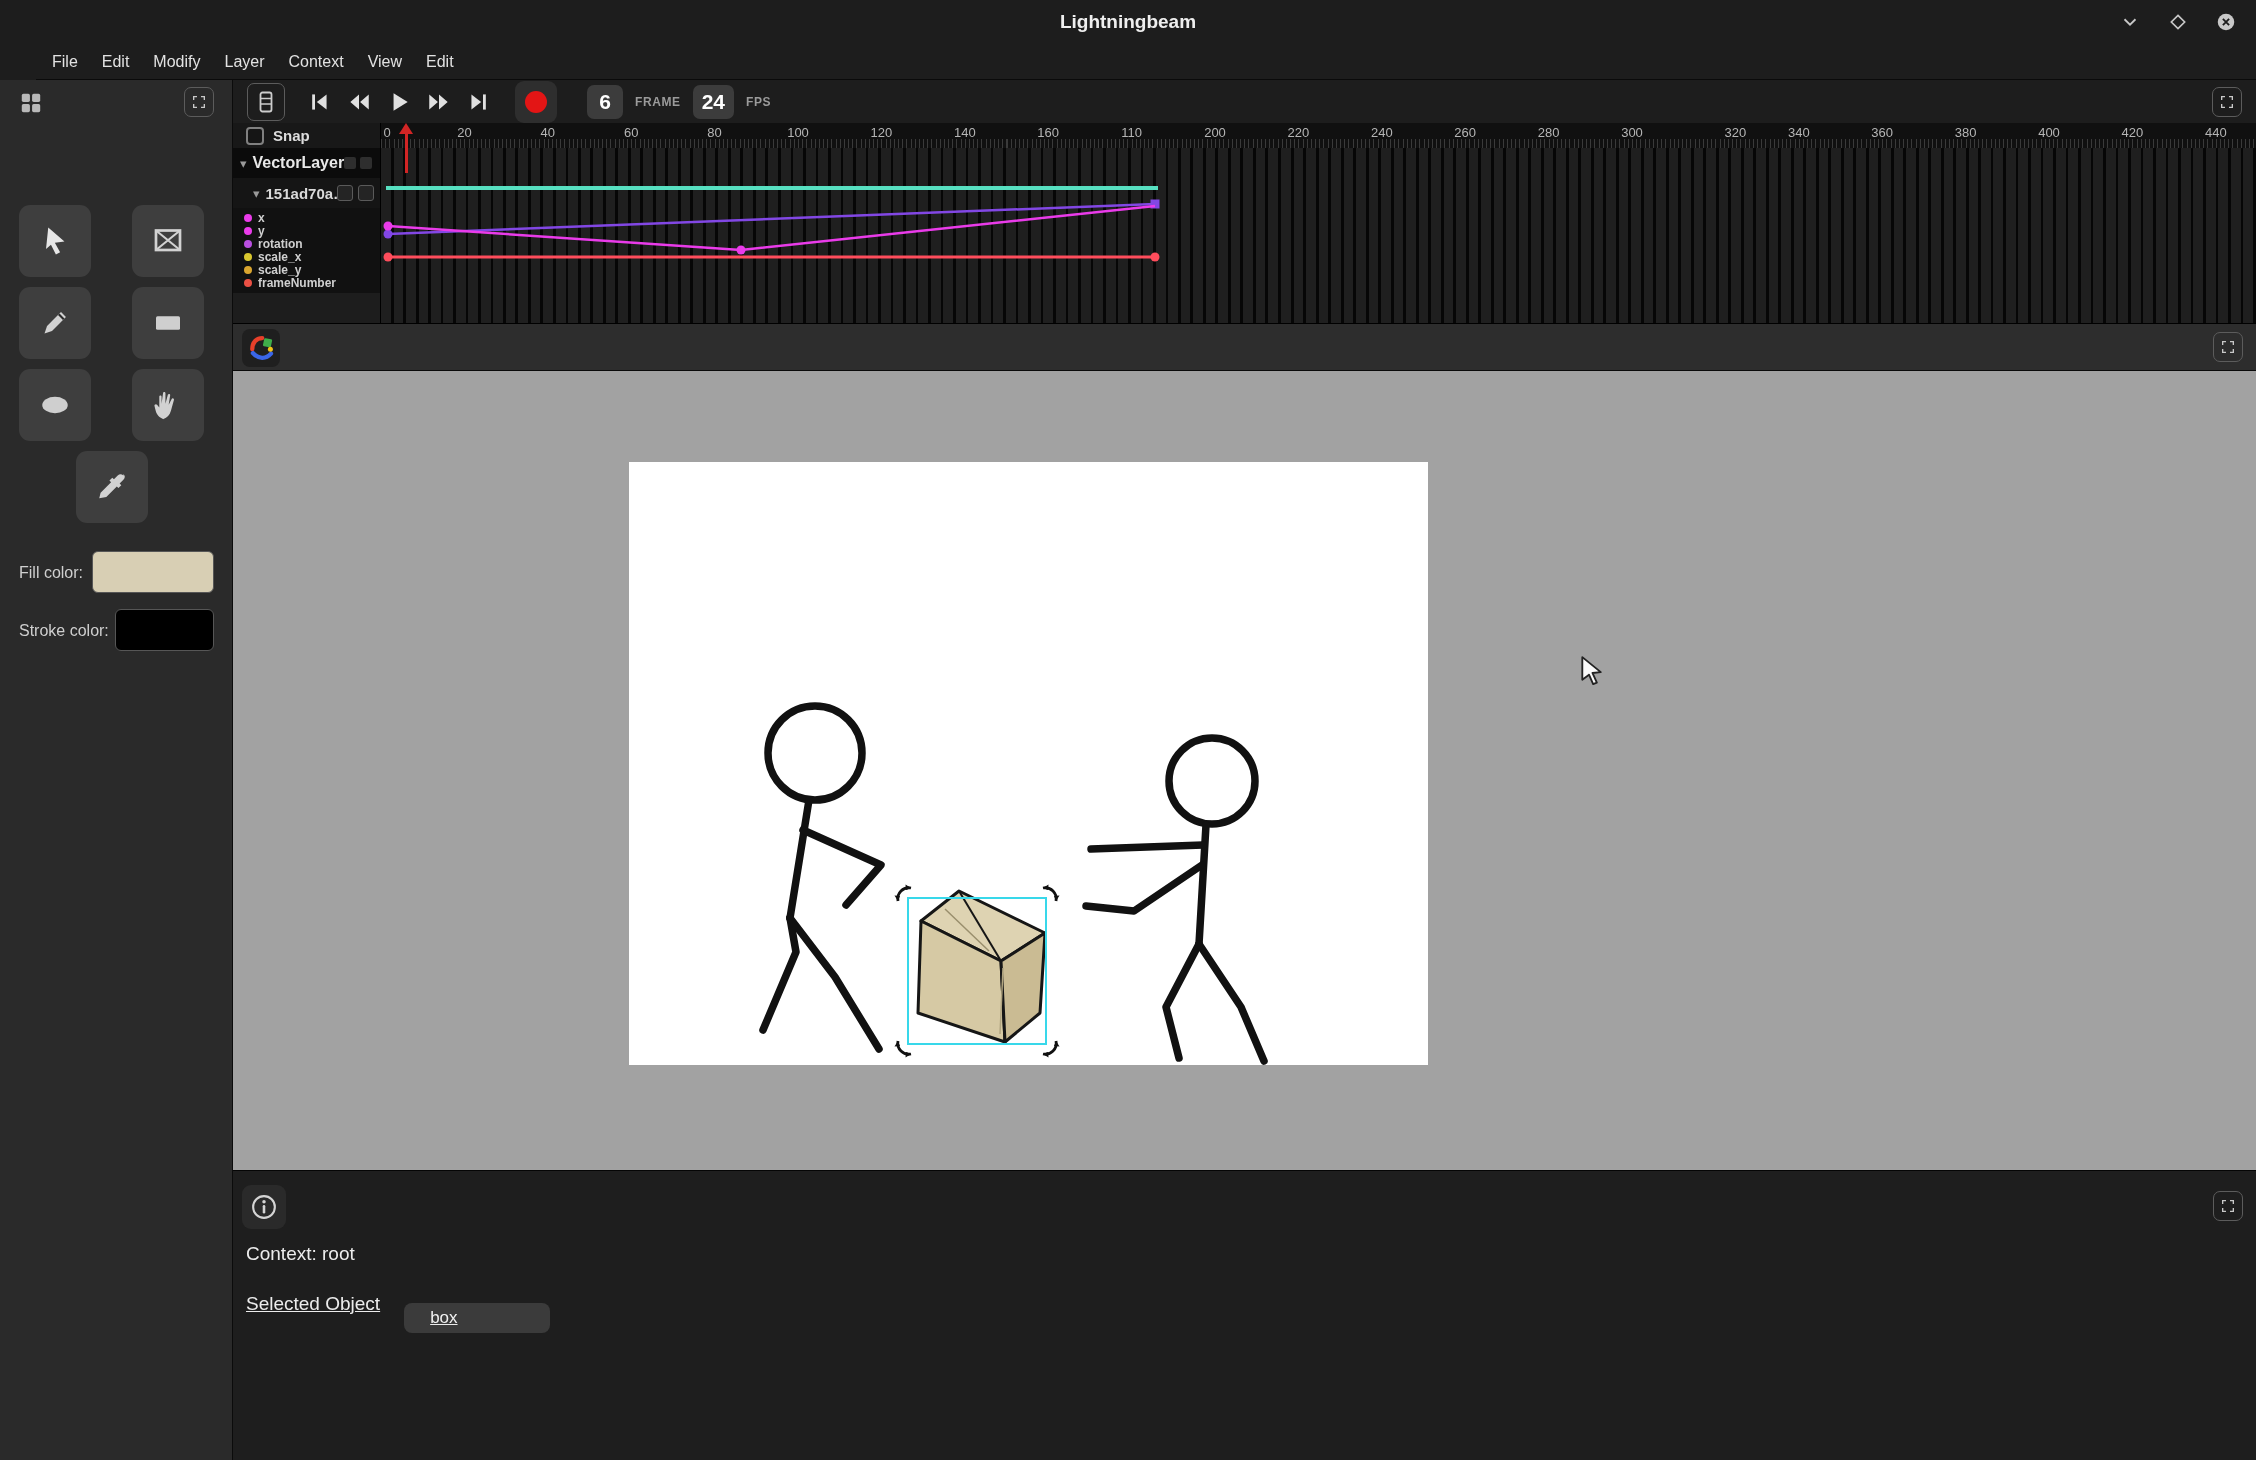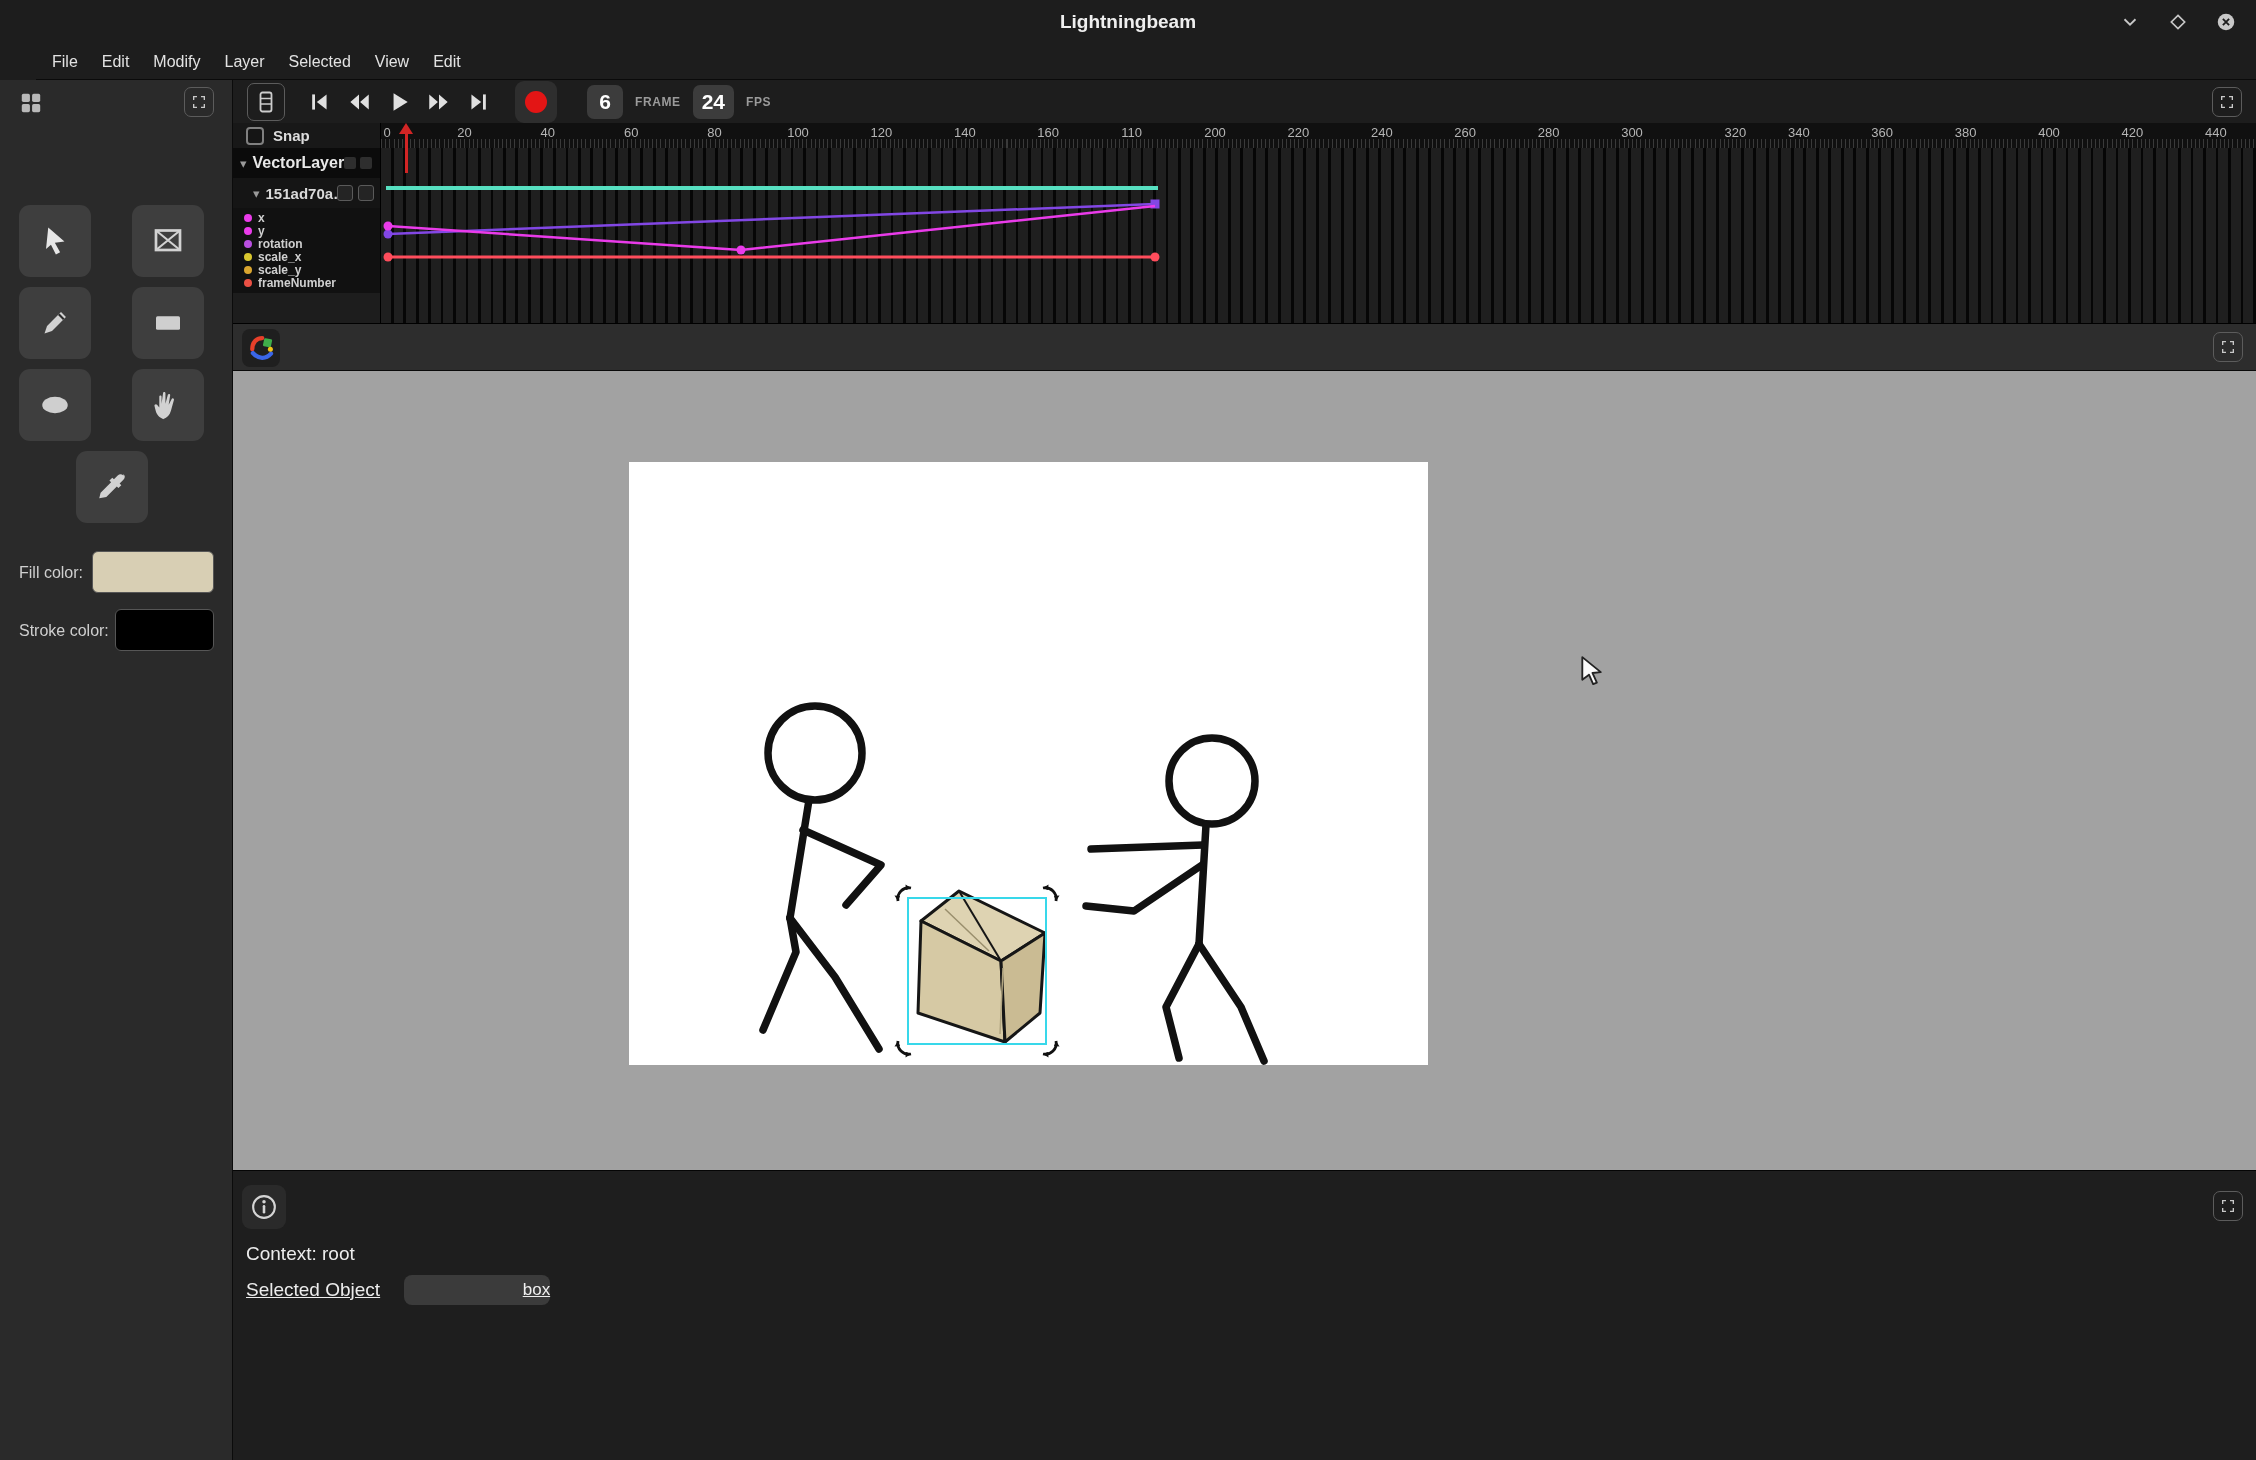--- a/index.html
+++ b/index.html
@@ -82,21 +82,21 @@
   .stage{position:absolute;left:396px;top:91px;width:799px;height:603px;background:#ffffff;}
   .stage-svg{display:block;width:799px;height:603px;}
   .mouse-cursor{position:absolute;left:1581px;top:656px;width:28px;height:30px;pointer-events:none;z-index:9;}
 
   
   .bottom-panel{position:absolute;left:233px;right:0;top:1170px;bottom:0;background:#1e1e1e;border-top:1px solid #050505;}
   .info-btn{position:absolute;left:9px;top:14px;width:44px;height:44px;background:#2a2a2a;border:none;border-radius:9px;display:flex;align-items:center;justify-content:center;}
   .bottom-panel .expand-btn{position:absolute;right:13px;top:20px;}
   .context-text{position:absolute;left:13px;top:72px;color:#ececec;font-size:19px;}
   .selected-row{position:absolute;left:13px;top:104px;display:flex;align-items:center;gap:24px;color:#ececec;font-size:19px;text-decoration:underline;}
-  .object-select{width:146px;height:30px;background:#3b3b3b;border:none;border-radius:8px;color:#f0f0f0;font-size:17px;text-align:right;padding-left:26px;}
+  .object-select{width:146px;height:30px;background:#3b3b3b;border:none;border-radius:8px;color:#f0f0f0;font-size:17px;text-align:left;padding-left:26px;margin-top:28px;}
 </style>
 </head>
 <body>
 
 <div class="app">
 
   <header class="titlebar">
     <div class="title">Lightningbeam</div>
     <div class="win-controls">
       <button class="winbtn">
@@ -116,21 +116,21 @@
           </svg>
       </button>
     </div>
   </header>
 
   <nav class="menubar">
       <span class="menu-item">File</span>
       <span class="menu-item">Edit</span>
       <span class="menu-item">Modify</span>
       <span class="menu-item">Layer</span>
-      <span class="menu-item">Selected</span>
+      <span class="menu-item">Context</span>
       <span class="menu-item">View</span>
       <span class="menu-item">Edit</span>
     </nav>
 
   <aside class="left-panel">
     <button class="grid-btn">
       <svg width="26" height="26" viewBox="0 0 24 24">
           <g fill="#b9b9b9">
             <rect x="3.5" y="3.5" width="7.5" height="7.5" rx="1.5"></rect>
             <rect x="13" y="3.5" width="7.5" height="7.5" rx="1.5"></rect>

